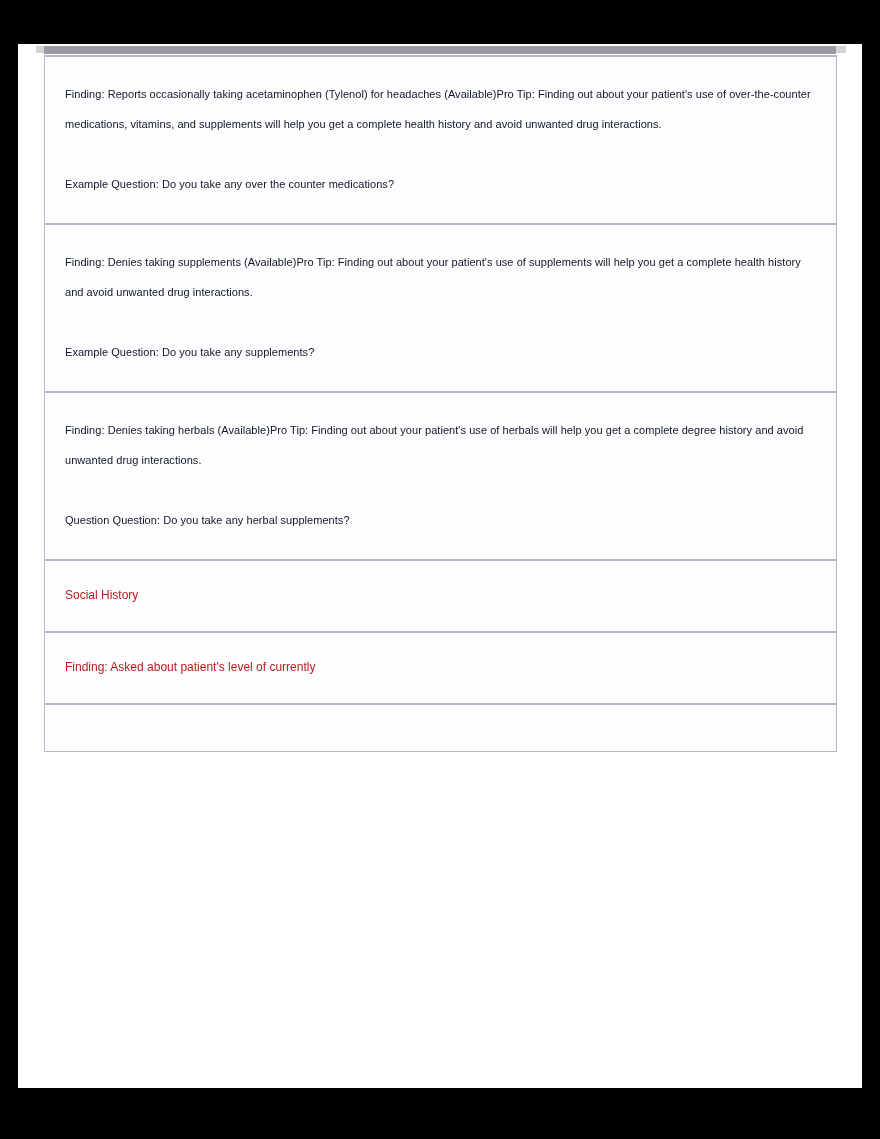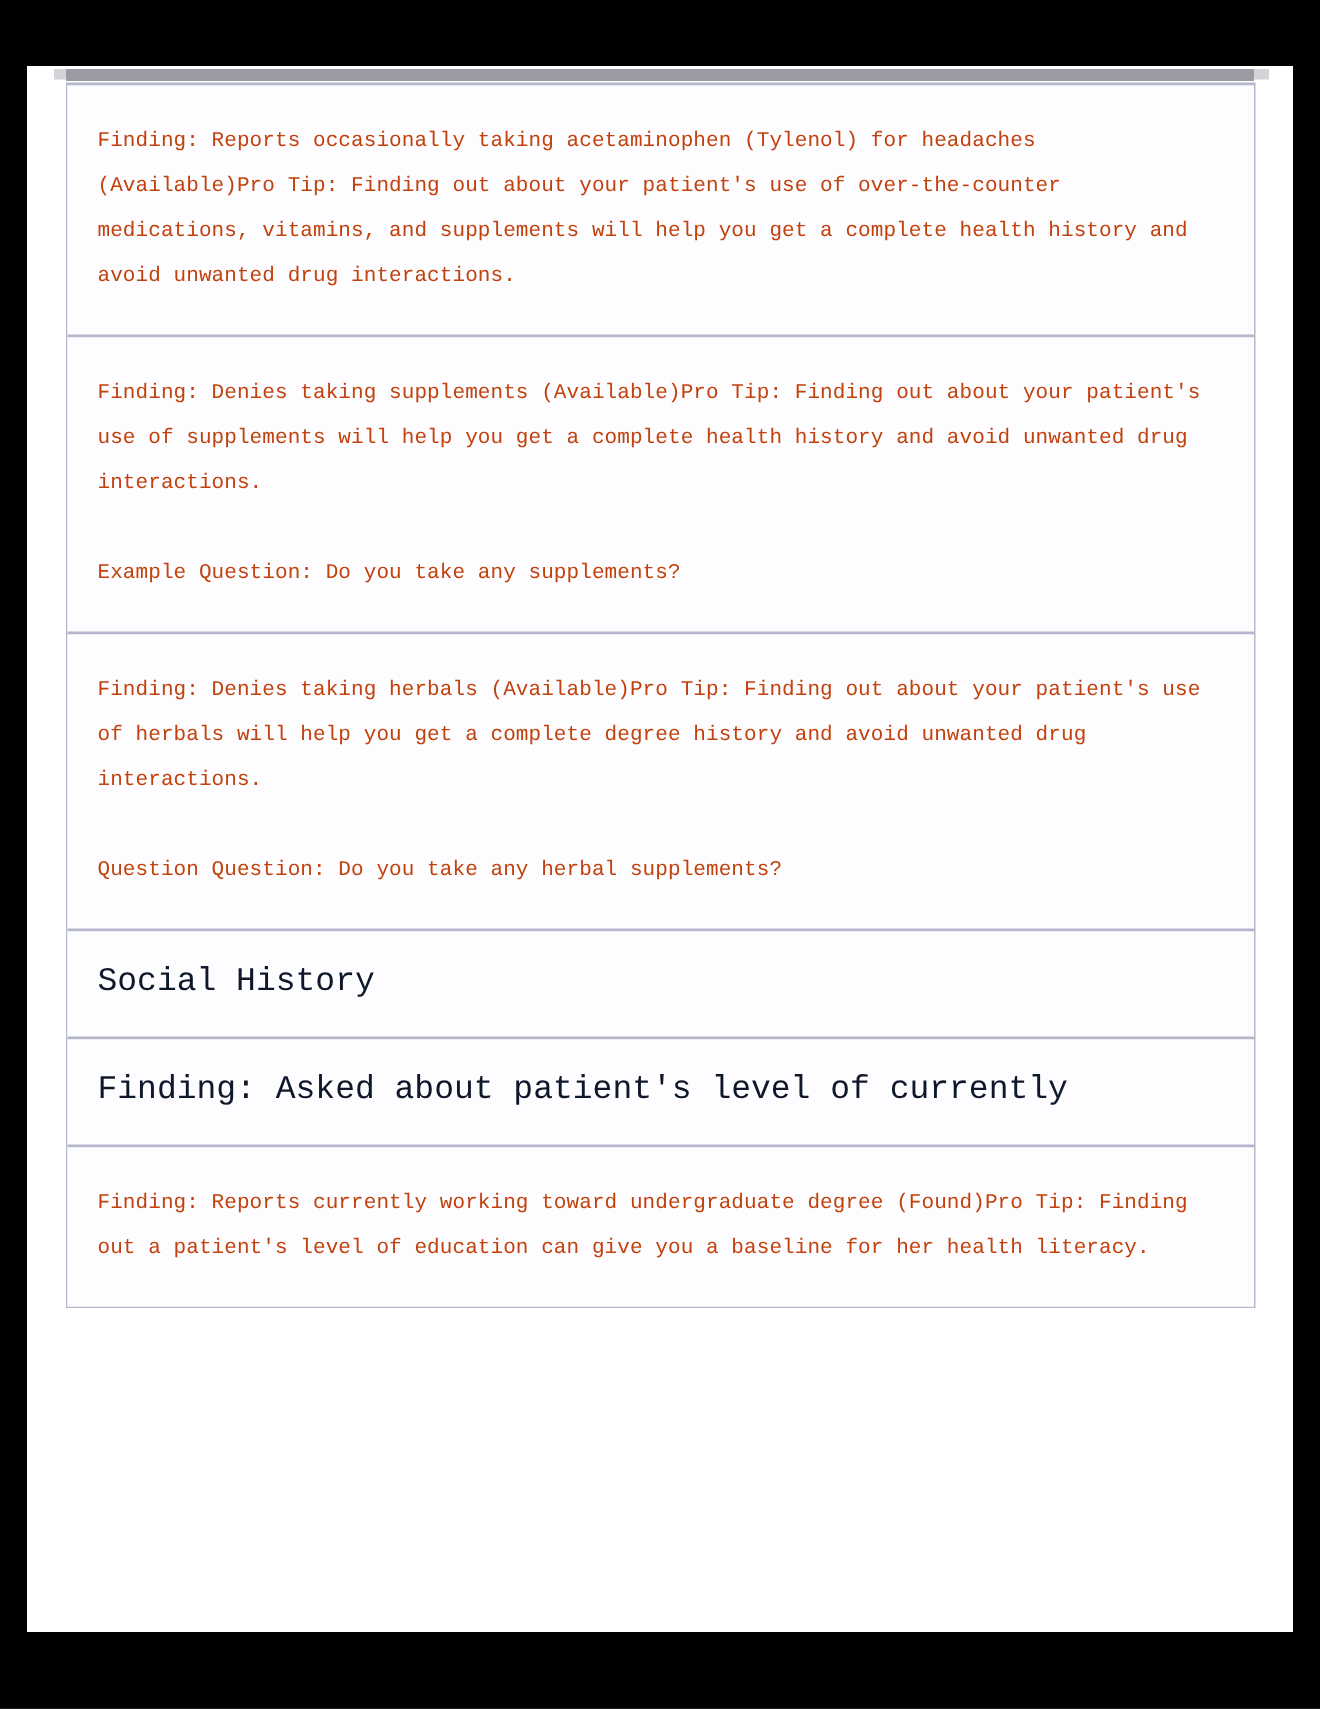--- a/index.html
+++ b/index.html
@@ -79,62 +79,63 @@
     border-bottom: 2px solid #b5b7cd;
     background: #fdfdff;
   }
   .finding-row:last-child {
     border-bottom: none;
   }
 
   .finding-cell {
     box-sizing: border-box;
     padding: 22px 20px 24px 20px;
-    color: #c2410c;
-    font-size: 14px;
+    color: #0f172a;
+    font-size: 11px;
     line-height: 30px;
-    font-family: Liberation Mono, monospace;
+    font-family: Liberation Sans, sans-serif;
     font-weight: 400;
     letter-spacing: 0.05px;
   }
 
   .finding-text {
     margin: 0;
   }
 
   .example-question {
     margin: 0;
     padding-top: 30px;
   }
 
   .section-header-cell {
     box-sizing: border-box;
     padding: 20px 20px 22px 20px;
-    color: #0f172a;
-    font-size: 22px;
+    color: #b91c1c;
+    font-size: 12px;
     line-height: 28px;
-    font-family: Liberation Mono, monospace;
+    font-family: Liberation Sans, sans-serif;
   }
 </style>
 </head>
 <body>
 
 <div class="screen">
 
   <div class="page-sheet">
 
     <div class="top-clip-bar-cap-left"></div>
     <div class="top-clip-bar"></div>
     <div class="top-clip-bar-cap-right"></div>
 
     <div class="findings-table">
 
       <div class="finding-row">
         <div class="finding-cell">
           <p class="finding-text">Finding: Reports occasionally taking acetaminophen (Tylenol) for headaches (Available)Pro Tip: Finding out about your patient's use of over-the-counter medications, vitamins, and supplements will help you get a complete health history and avoid unwanted drug interactions.</p>
+          <p class="example-question">Example Question: Do you take any over the counter medications?</p>
         </div>
       </div>
 
       <div class="finding-row">
         <div class="finding-cell">
           <p class="finding-text">Finding: Denies taking supplements (Available)Pro Tip: Finding out about your patient's use of supplements will help you get a complete health history and avoid unwanted drug interactions.</p>
           <p class="example-question">Example Question: Do you take any supplements?</p>
         </div>
       </div>
 
@@ -152,19 +153,18 @@
       </div>
 
       <div class="finding-row">
         <div class="section-header-cell">
           <p class="finding-text">Finding: Asked about patient's level of currently</p>
         </div>
       </div>
 
       <div class="finding-row">
         <div class="finding-cell">
-          <p class="finding-text">Finding: Reports currently working toward undergraduate degree (Found)Pro Tip: Finding out a patient's level of education can give you a baseline for her health literacy.</p>
         </div>
       </div>
 
     </div>
   </div>
 </div>
 
 </body></html>

